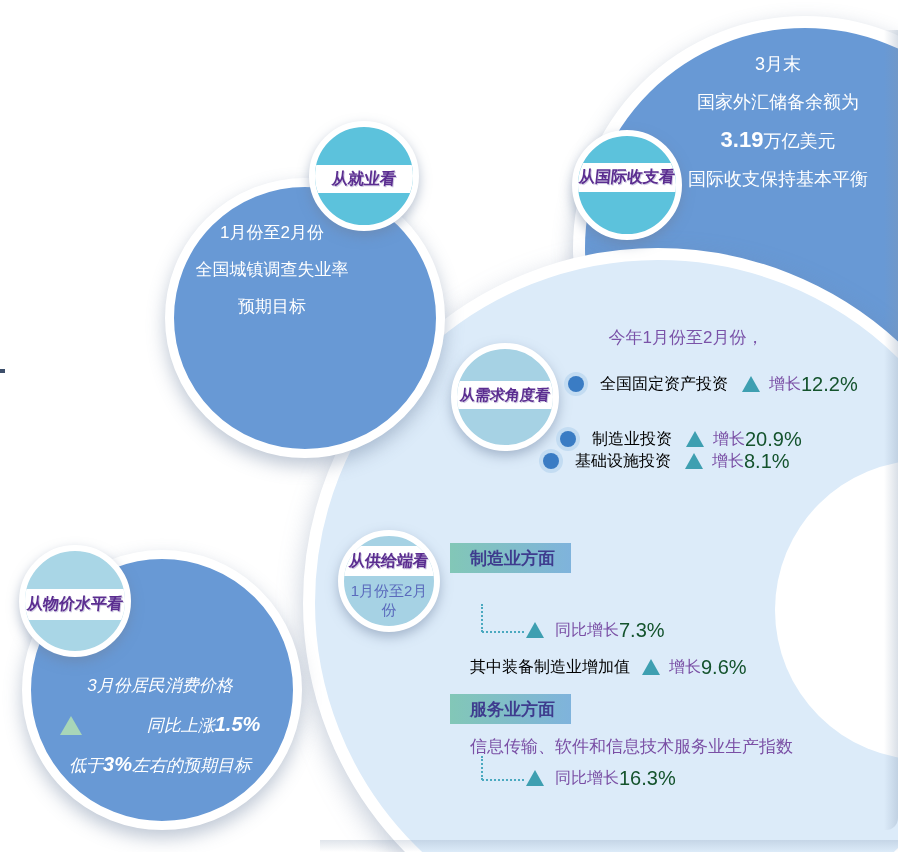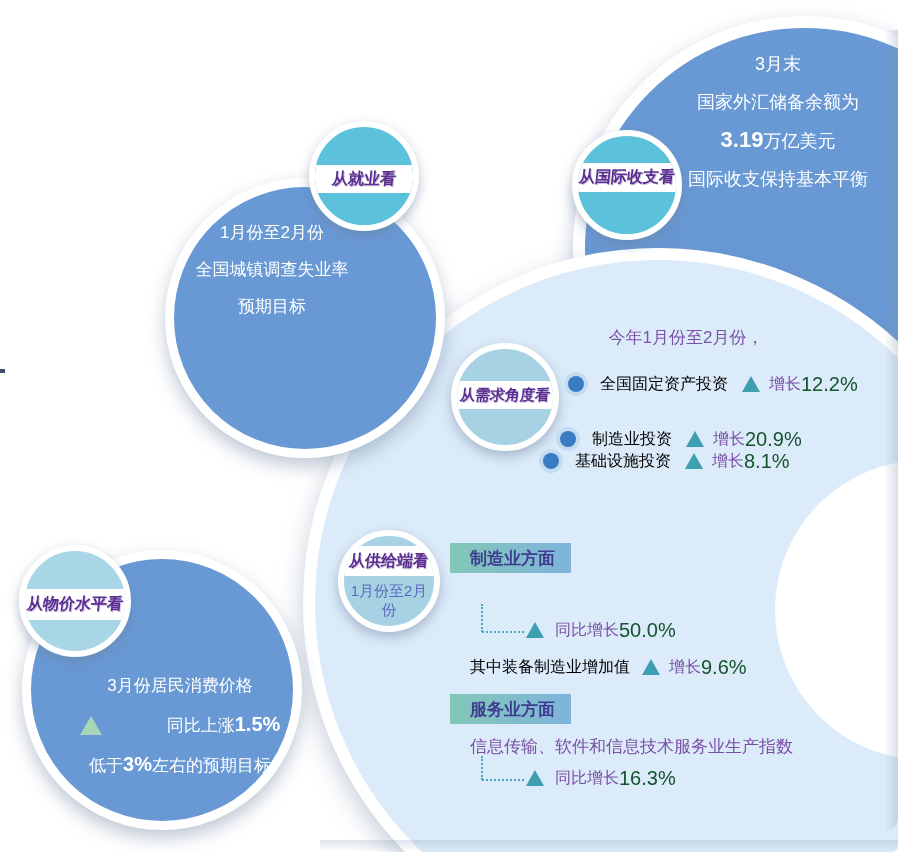--- a/index.html
+++ b/index.html
@@ -34,21 +34,21 @@
   #price-label .band{top:38px;height:31px;}
   .label-text{font-size:16px;font-weight:800;color:#5b2d90;transform:skewX(-6deg);
               text-shadow:1px 1px 0 rgba(150,140,190,.45);white-space:nowrap;}
   #supply-period{position:absolute;top:46px;left:0;right:0;text-align:center;
                  font-size:15px;color:#5a6abc;}
 
   .txt{position:absolute;z-index:6;}
   .white-block{color:#fff;text-align:center;}
   #intl-text{left:648px;top:45px;width:260px;font-size:18px;line-height:38px;}
   #employment-text{left:160px;top:214px;width:224px;font-size:17px;line-height:37px;}
-  #price-text{left:64px;top:667px;width:232px;font-size:17px;line-height:38px;}
+  #price-text{left:44px;top:667px;width:232px;font-size:17px;line-height:38px;font-style:italic;}
   .wbold{font-weight:bold;font-size:20px;text-align:center;}
   #intl-text .wbold{font-size:22px;}
 
   #demand-intro{left:596px;top:326px;width:180px;text-align:center;font-size:17px;color:#7a52a8;}
   .d-row{position:absolute;display:flex;align-items:center;height:26px;z-index:6;}
   #d-row-0{left:568px;top:371px;}
   #d-row-1{left:560px;top:426px;}
   #d-row-2{left:543px;top:448px;}
   .dot{width:16px;height:16px;border-radius:50%;background:#3a7cc4;
        box-shadow:0 0 0 4px #c3dcf2;margin-right:16px;flex:none;}
@@ -150,21 +150,21 @@
   </div>
 
   <div id="s-bar-mfg" class="s-bar">
     <span>制造业方面</span>
   </div>
   <div id="c1v" class="conn-v"></div>
   <div id="c1h" class="conn-h"></div>
   <div id="g1" class="g-row">
     <span class="tri-up"></span>
     <span class="d-verb">同比增长</span>
-    <span class="d-val">50.0%</span>
+    <span class="d-val">7.3%</span>
   </div>
   <div id="s-m2" class="txt">
     <span class="d-name" style="margin-right:0;">其中装备制造业增加值</span>
     <span class="tri-up"></span>
     <span class="d-verb">增长</span>
     <span class="d-val">9.6%</span>
   </div>
   <div id="s-bar-srv" class="s-bar">
     <span>服务业方面</span>
   </div>

